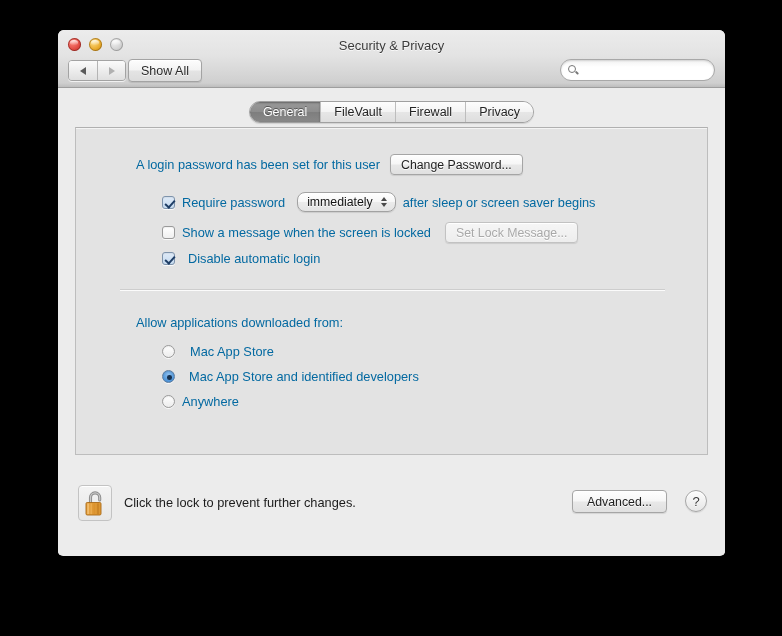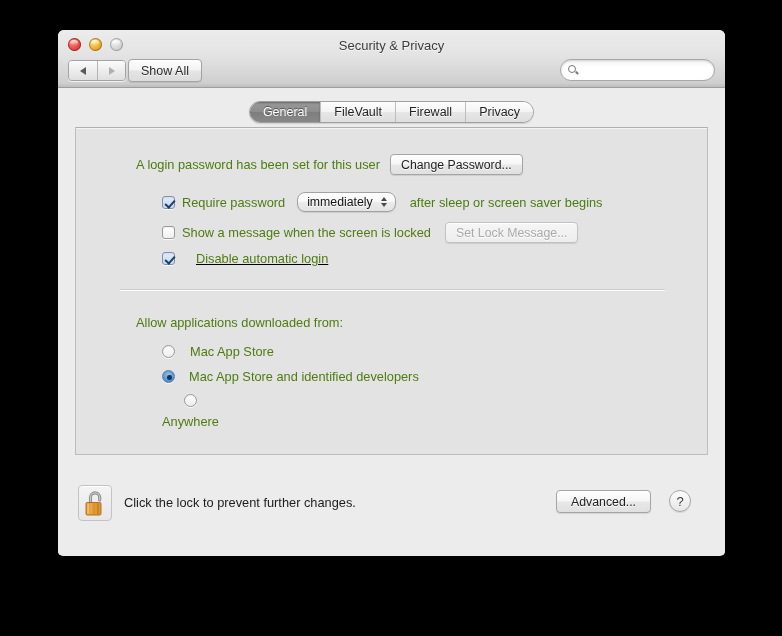--- a/index.html
+++ b/index.html
@@ -132,21 +132,21 @@
   .panel {
     position: absolute; left: 17px; top: 39px;
     width: 633px; height: 328px;
     background: #e3e3e3;
     border: 1px solid #bdbdbd;
     border-top-color: #b0b0b0;
     box-shadow: inset 0 1px 0 rgba(255,255,255,0.6);
   }
 
   .row { display: flex; align-items: center; }
-  .lbl { font-size: 12.8px; color: #4d7c0f; }
+  .lbl { font-size: 12.8px; color: #0369a1; }
 
   
   .btn {
     display: inline-flex; align-items: center; justify-content: center;
     height: 21px; padding: 8px 10px;
     font-size: 12.3px; color: #1f1f1f;
     border: 1px solid #a5a5a5; border-radius: 4px;
     background: linear-gradient(to bottom, #fefefe 0%, #f6f6f6 48%, #e8e8e8 52%, #e0e0e0 100%);
     box-shadow: 0 1px 1px rgba(0,0,0,0.10), inset 0 1px 0 #fff;
     text-shadow: 0 1px 0 rgba(255,255,255,0.85);
@@ -207,21 +207,21 @@
   .stepper .up, .stepper .dn { width: 0; height: 0; border-left: 3.6px solid transparent; border-right: 3.6px solid transparent; }
   .stepper .up { border-bottom: 4.2px solid #4a4a4a; }
   .stepper .dn { border-top: 4.2px solid #4a4a4a; }
 
   .hr {
     height: 1px; background: #cdcdcd;
     box-shadow: 0 1px 0 rgba(255,255,255,0.85);
   }
 
   
-  .bottombar { position: absolute; left: 0; right: 16px; bottom: 0; height: 82px; }
+  .bottombar { position: absolute; left: 0; right: 0; bottom: 0; height: 82px; }
 
   .lockbtn {
     position: absolute; left: 20px; top: 12px;
     width: 34px; height: 36px;
     border: 1px solid #c3c3c3; border-radius: 4px;
     background: linear-gradient(to bottom, #f4f4f4, #e7e7e7);
     box-shadow: inset 0 1px 0 #fff;
   }
   .lock-svg { position: absolute; left: 4px; top: 3px; }
 
@@ -295,47 +295,47 @@
         <div class="row" style="position:absolute; left:86px; top:64px; gap:7px;">
           <span class="cb checked"></span>
           <span class="lbl">Require password</span>
           <span class="popup" style="margin-left:5px;">
             <span class="val">immediately</span>
             <span class="stepper">
               <span class="up"></span>
                 <span class="dn"></span>
             </span>
           </span>
-          <span class="lbl" style="margin-left:7px;">after sleep or screen saver begins</span>
+          <span class="lbl" style="">after sleep or screen saver begins</span>
         </div>
 
         <div class="row" style="position:absolute; left:86px; top:94px; gap:7px;">
           <span class="cb"></span>
           <span class="lbl">Show a message when the screen is locked</span>
           <span class="btn disabled" style="margin-left:7px;">Set Lock Message...</span>
         </div>
 
-        <div class="row" style="position:absolute; left:86px; top:123px; gap:21px;text-decoration:underline;">
+        <div class="row" style="position:absolute; left:86px; top:123px; gap:13px;">
           <span class="cb checked"></span>
           <span class="lbl">Disable automatic login</span>
         </div>
 
         <div class="hr" style="position:absolute; left:44px; top:161px; width:545px;"></div>
 
         <div class="lbl" style="position:absolute; left:60px; top:187px;">Allow applications downloaded from:</div>
 
         <div class="row" style="position:absolute; left:86px; top:216px; gap:15px;">
           <span class="rb"></span>
           <span class="lbl">Mac App Store</span>
         </div>
         <div class="row" style="position:absolute; left:86px; top:241px; gap:14px;">
           <span class="rb selected"></span>
           <span class="lbl">Mac App Store and identified developers</span>
         </div>
-        <div class="row" style="position:absolute; left:86px; top:266px; gap:7px;flex-direction:column;">
+        <div class="row" style="position:absolute; left:86px; top:266px; gap:7px;">
           <span class="rb"></span>
           <span class="lbl">Anywhere</span>
         </div>
 
       </div>
 
       <div class="bottombar">
         <div class="lockbtn">
           <svg class="lock-svg" width="26" height="30" viewBox="0 0 26 30">
             <path d="M7.5 14 L7.5 8.5 A4.6 4.6 0 0 1 16.7 8.5 L16.7 11" fill="none" stroke="#8c8c8c" stroke-width="3.1" stroke-linecap="round"></path>

